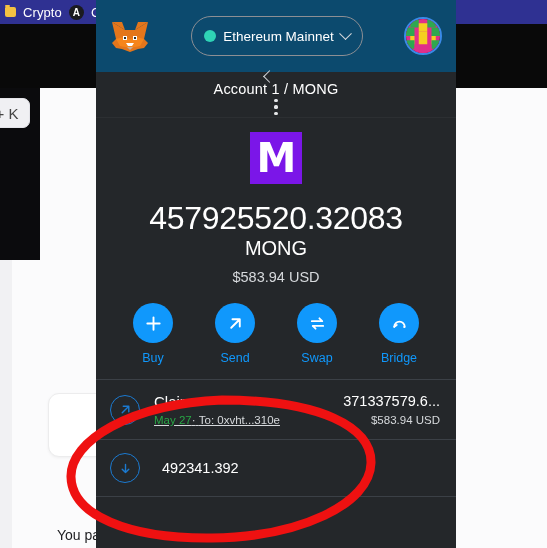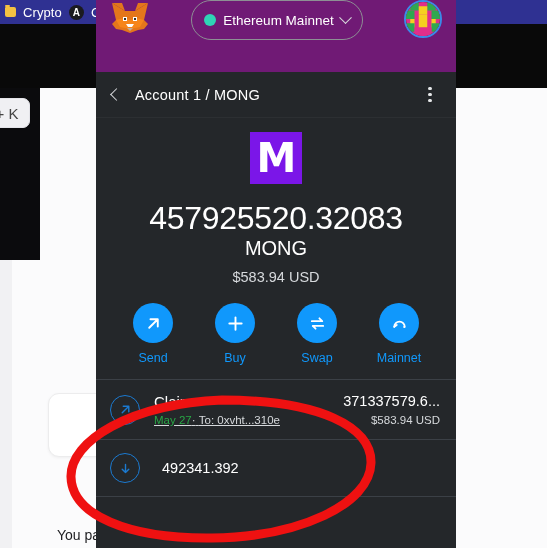--- a/index.html
+++ b/index.html
@@ -64,44 +64,45 @@
     position: absolute; left: 0; top: 260px; width: 12px; height: 288px;
     background: #f1f1f3;
   }
 
   
   .mm {
     position: absolute; left: 96px; top: 0; width: 360px; height: 548px;
     background: #24272a; color: #ffffff; overflow: hidden;
   }
   .mm-header {
-    height: 72px; background: #701a75;
-    display: flex; align-items: flex-start; padding: 0 14px; gap: 10px;
+    height: 72px; background: #0c4a6e;
+    display: flex; align-items: center; padding: 0 14px; gap: 10px;
   }
   .fox {
     width: 40px; height: 34px; flex: 0 0 auto;
   }
   .net-pill {
     flex: 1 1 auto; height: 40px; max-width: 172px; margin: 0 auto;
     border: 1px solid #8d8f94; border-radius: 20px;
     display: flex; align-items: center; justify-content: center; gap: 7px;
     padding: 0 10px; cursor: pointer;
   }
   .net-dot { width: 12px; height: 12px; border-radius: 50%; background: #2fd3b6; flex: 0 0 auto; }
   .net-label { font-size: 13.5px; color: #ffffff; white-space: nowrap; }
   .chev { width: 9px; height: 9px; border-right: 1.6px solid #d6d8db; border-bottom: 1.6px solid #d6d8db;
           transform: rotate(45deg) translate(-2px,-2px); flex: 0 0 auto; }
   .blockie {
     width: 38px; height: 38px; border-radius: 50%; flex: 0 0 auto;
     border: 2px solid #3a8ae8; overflow: hidden; position: relative; background: #111;
   }
 
   .mm-account-bar {
-    height: 46px; display: flex; align-items: center; padding: 16px 16px;
+    height: 46px; display: flex; align-items: center; padding: 0 16px;
     border-bottom: 1px solid rgba(255,255,255,.04);
+    flex-direction: column;
   }
   .back-chev {
     width: 9px; height: 9px; border-left: 1.7px solid #d8dadd; border-bottom: 1.7px solid #d8dadd;
     transform: rotate(45deg); margin-right: 14px; cursor: pointer; flex: 0 0 auto;
   }
   .acct-title { font-size: 14.5px; color: #ffffff; letter-spacing: .2px; flex: 1 1 auto; }
   .kebab { width: 20px; height: 20px; display:flex; flex-direction: column; align-items: center;
            justify-content: center; gap: 3px; cursor: pointer; flex: 0 0 auto; }
   .kebab i { width: 3.2px; height: 3.2px; border-radius: 50%; background: #e6e8ea; display:block; }
 
@@ -232,51 +233,51 @@
       </div>
       <div class="balance">457925520.32083</div>
       <div class="symbol">MONG</div>
       <div class="fiat">$583.94 USD</div>
     </div>
 
     <div class="actions">
       <div class="action">
         <div class="action-circle">
           <svg width="19" height="19" viewBox="0 0 20 20">
-              <path d="M5.5 14.5L14.5 5.5M6.8 5.5h7.7v7.7" stroke="#fff" stroke-width="2" stroke-linecap="round" stroke-linejoin="round" fill="none"></path>
+              <path d="M10 3.5v13M3.5 10h13" stroke="#fff" stroke-width="2" stroke-linecap="round"></path>
             </svg>
         </div>
-        <div class="action-label">Send</div>
+        <div class="action-label">Buy</div>
       </div>
       <div class="action">
         <div class="action-circle">
           <svg width="19" height="19" viewBox="0 0 20 20">
-              <path d="M10 3.5v13M3.5 10h13" stroke="#fff" stroke-width="2" stroke-linecap="round"></path>
+              <path d="M5.5 14.5L14.5 5.5M6.8 5.5h7.7v7.7" stroke="#fff" stroke-width="2" stroke-linecap="round" stroke-linejoin="round" fill="none"></path>
             </svg>
         </div>
-        <div class="action-label">Buy</div>
+        <div class="action-label">Send</div>
       </div>
       <div class="action">
         <div class="action-circle">
           <svg width="19" height="19" viewBox="0 0 20 20" fill="none" stroke="#fff" stroke-width="1.9" stroke-linecap="round" stroke-linejoin="round">
             <path d="M4 7.5h11M12 4.5l3 3"></path>
               <path d="M16 12.5H5M8 15.5l-3-3"></path>
           </svg>
         </div>
         <div class="action-label">Swap</div>
       </div>
       <div class="action">
         <div class="action-circle">
           <svg width="19" height="19" viewBox="0 0 20 20" fill="none" stroke="#fff" stroke-width="1.9" stroke-linecap="round">
             <path d="M4.5 13.5a5.5 5.5 0 0 1 11 0"></path>
               <path d="M4.5 13.5l2.6-2"></path>
               <circle cx="15" cy="13.6" r="1.1" fill="#fff" stroke="none"></circle>
           </svg>
         </div>
-        <div class="action-label">Mainnet</div>
+        <div class="action-label">Bridge</div>
       </div>
     </div>
 
     <div class="tx-list">
 
       <div class="tx-row">
         <div class="tx-icon">
           <svg width="15" height="15" viewBox="0 0 16 16" fill="none" stroke="#1b7ad1" stroke-width="1.5" stroke-linecap="round" stroke-linejoin="round">
             <path d="M4.5 11.5L11.5 4.5M5.6 4.5h5.9v5.9"></path>
           </svg>

